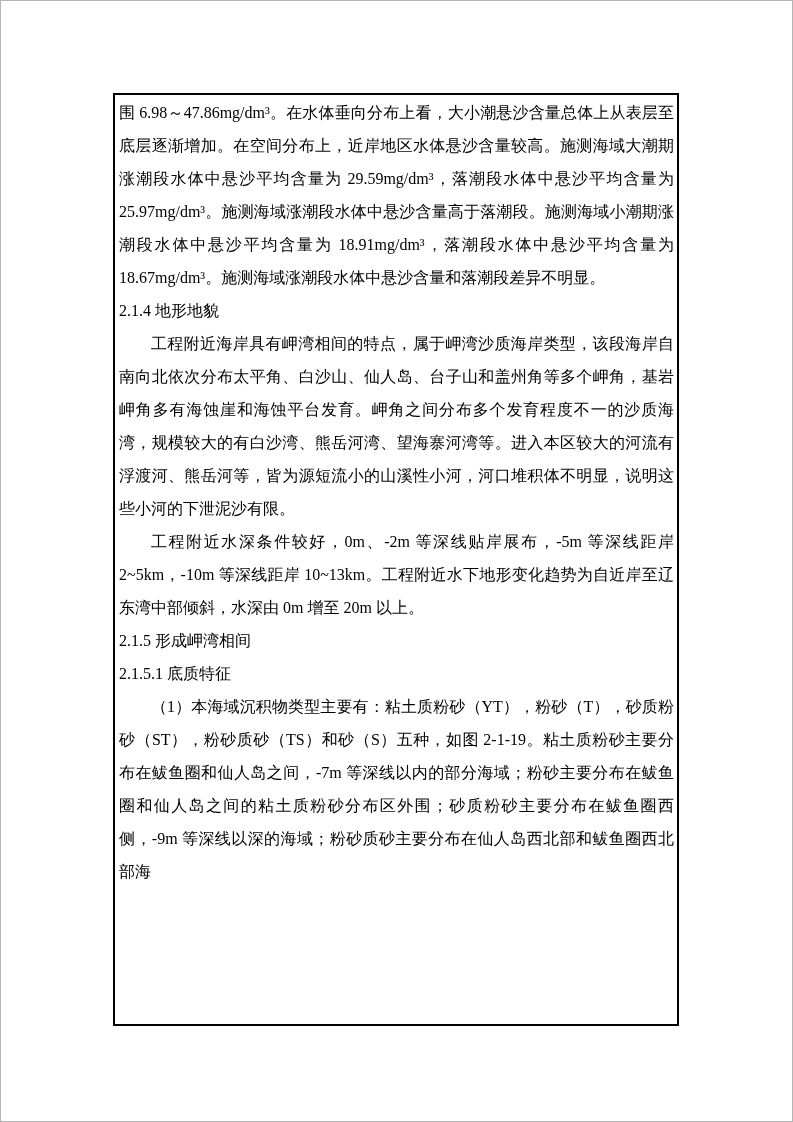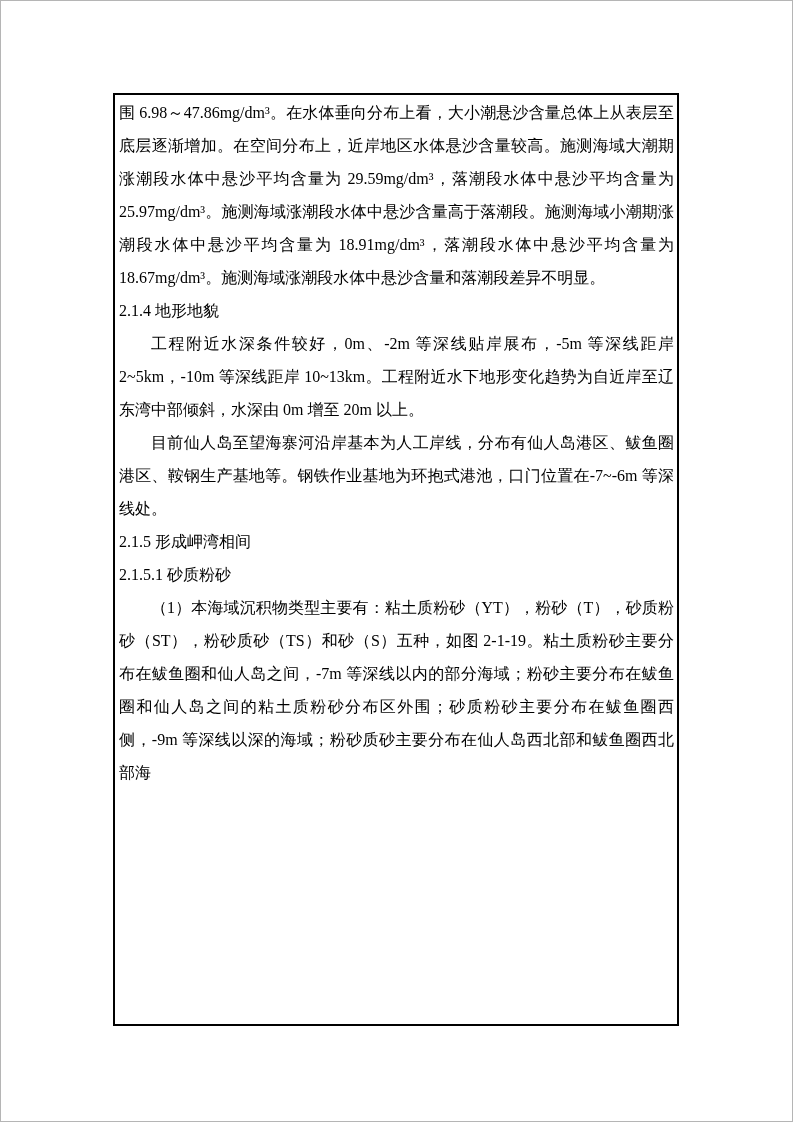--- a/index.html
+++ b/index.html
@@ -52,25 +52,25 @@
 <body>
 
 <div class="page">
   <div class="content-cell">
 
     <p class="blk">围 6.98～47.86mg/dm³。在水体垂向分布上看，大小潮悬沙含量总体上从表层至底层逐渐增加。在空间分布上，近岸地区水体悬沙含量较高。施测海域大潮期涨潮段水体中悬沙平均含量为 29.59mg/dm³，落潮段水体中悬沙平均含量为 25.97mg/dm³。施测海域涨潮段水体中悬沙含量高于落潮段。施测海域小潮期涨潮段水体中悬沙平均含量为 18.91mg/dm³，落潮段水体中悬沙平均含量为 18.67mg/dm³。施测海域涨潮段水体中悬沙含量和落潮段差异不明显。</p>
 
     <p class="blk heading">2.1.4 地形地貌</p>
 
 
+    <p class="blk indent">工程附近海岸具有岬湾相间的特点，属于岬湾沙质海岸类型，该段海岸自南向北依次分布太平角、白沙山、仙人岛、台子山和盖州角等多个岬角，基岩岬角多有海蚀崖和海蚀平台发育。岬角之间分布多个发育程度不一的沙质海湾，规模较大的有白沙湾、熊岳河湾、望海寨河湾等。进入本区较大的河流有浮渡河、熊岳河等，皆为源短流小的山溪性小河，河口堆积体不明显，说明这些小河的下泄泥沙有限。</p>
 
     <p class="blk indent">工程附近水深条件较好，0m、-2m 等深线贴岸展布，-5m 等深线距岸 2~5km，-10m 等深线距岸 10~13km。工程附近水下地形变化趋势为自近岸至辽东湾中部倾斜，水深由 0m 增至 20m 以上。</p>
 
-    <p class="blk indent">目前仙人岛至望海寨河沿岸基本为人工岸线，分布有仙人岛港区、鲅鱼圈港区、鞍钢生产基地等。钢铁作业基地为环抱式港池，口门位置在-7~-6m 等深线处。</p>
 
     <p class="blk heading">2.1.5 形成岬湾相间</p>
 
-    <p class="blk heading">2.1.5.1 砂质粉砂</p>
+    <p class="blk heading">2.1.5.1 底质特征</p>
 
     <p class="blk indent">（1）本海域沉积物类型主要有：粘土质粉砂（YT），粉砂（T），砂质粉砂（ST），粉砂质砂（TS）和砂（S）五种，如图 2-1-19。粘土质粉砂主要分布在鲅鱼圈和仙人岛之间，-7m 等深线以内的部分海域；粉砂主要分布在鲅鱼圈和仙人岛之间的粘土质粉砂分布区外围；砂质粉砂主要分布在鲅鱼圈西侧，-9m 等深线以深的海域；粉砂质砂主要分布在仙人岛西北部和鲅鱼圈西北部海</p>
 
   </div>
 </div>
 
 </body></html>

